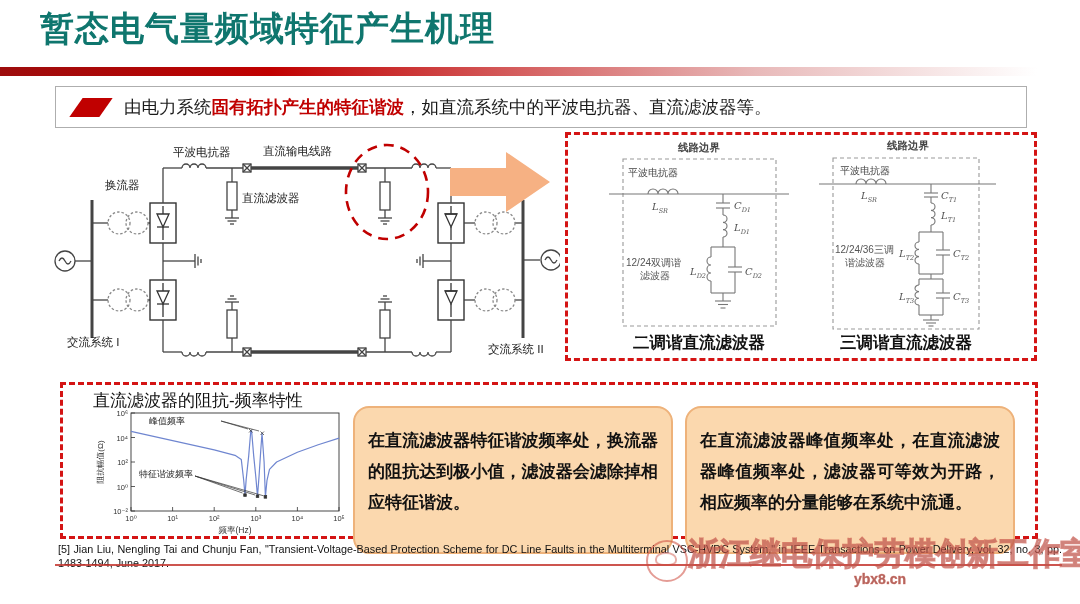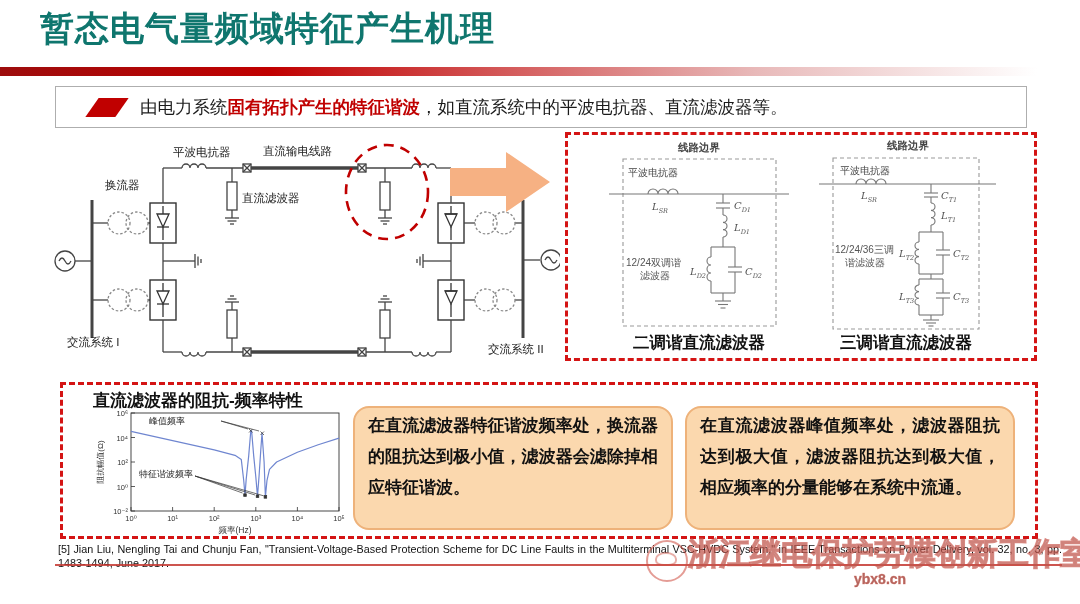--- a/index.html
+++ b/index.html
@@ -3,32 +3,32 @@
 <meta charset="utf-8">
 <style>
   html,body{margin:0;padding:0;background:#fff;}
   .slide{position:relative;width:1080px;height:604px;background:#fff;overflow:hidden;
          font-family:"Liberation Sans","DejaVu Sans",sans-serif;}
   .abs{position:absolute;}
   .page-title{left:40px;top:6px;font-size:34px;font-weight:800;color:#0f766e;letter-spacing:1px;}
   .title-bar{left:0;top:67px;width:1080px;height:9px;
              background:linear-gradient(to right,#9d0d0d 0%,#c00000 25%,#e8b9b9 70%,#ffffff 96%);}
   .intro-box{left:55px;top:86px;width:972px;height:42px;border:1px solid #aeaeae;
-             display:flex;align-items:center;padding-left:36px;box-sizing:border-box;background:#fff;}
+             display:flex;align-items:center;padding-left:20px;box-sizing:border-box;background:#fff;}
   .pg-icon{display:inline-block;width:30px;height:19px;background:#c00000;
            transform:skewX(-35deg);margin-right:18px;flex:0 0 auto;}
   .intro-text{font-size:17.5px;color:#1a1a1a;white-space:nowrap;}
   .intro-text .hl{color:#c00000;font-weight:bold;}
   .circuit-svg{left:45px;top:140px;}
   .arrow-svg{left:450px;top:149px;}
   .filters-box{left:565px;top:132px;width:472px;height:229px;border:3px dashed #d41414;box-sizing:border-box;}
   .bottom-box{left:60px;top:382px;width:978px;height:157px;border:3px dashed #d41414;box-sizing:border-box;}
-  .chart-title{left:30px;top:4px;font-size:17px;font-weight:bold;color:#111;}
-  .note{top:21px;height:124px;box-sizing:border-box;background:#fbd8ae;border:2px solid #eeb27a;
-        border-radius:16px;padding:3px 13px;font-size:17px;font-weight:bold;color:#111;
+  .chart-title{left:30px;top:4px;font-size:17px;font-weight:normal;color:#111;}
+  .note{top:21px;height:148px;box-sizing:border-box;background:#fbd8ae;border:2px solid #eeb27a;
+        border-radius:16px;padding:18px 13px;font-size:17px;font-weight:bold;color:#111;
         line-height:1.82;text-align:justify;}
   .note1{left:290px;width:320px;}
   .note2{left:622px;width:330px;}
   .refs{left:58px;top:542px;width:1004px;font-size:10.8px;line-height:1.3;color:#111;text-align:justify;}
   .refs p{margin:0 0 1px 0;}
   .red-line{left:55px;top:564px;width:1007px;height:2px;background:rgba(196,55,48,.85);z-index:5;}
   .watermark{left:630px;top:533px;width:440px;height:66px;z-index:6;pointer-events:none;text-align:right;}
   .wm-logo{position:absolute;left:16px;top:7px;width:38px;height:38px;border-radius:50%;
            border:2.5px solid rgba(205,75,62,.55);}
   .wm-logo:after{content:"";position:absolute;left:7px;top:10px;width:18px;height:10px;
@@ -367,21 +367,21 @@
         <rect x="163.2" y="90" width="2.6" height="2.6" fill="#333"></rect>
         <rect x="171.1" y="90.6" width="2.6" height="2.6" fill="#333"></rect>
       </g>
       <g fill="#222" font-size="9">
         <text x="92" y="19" text-anchor="end">峰值频率</text>
         <text x="100" y="72" text-anchor="end">特征谐波频率</text>
       </g>
     </svg>
 
     <div class="abs note note1">在直流滤波器特征谐波频率处，换流器的阻抗达到极小值，滤波器会滤除掉相应特征谐波。</div>
-    <div class="abs note note2">在直流滤波器峰值频率处，滤波器阻抗达到极大值，滤波器阻抗达到极大值，相应频率的分量能够在系统中流通。</div>
+    <div class="abs note note2">在直流滤波器峰值频率处，在直流滤波器峰值频率处，滤波器可等效为开路，相应频率的分量能够在系统中流通。</div>
   </div>
 
   <div class="abs refs">
     <p>[5] Jian Liu, Nengling Tai and Chunju Fan, "Transient-Voltage-Based Protection Scheme for DC Line Faults in the Multiterminal VSC-HVDC System," in IEEE Transactions on Power Delivery, vol. 32, no. 3, pp. 1483-1494, June 2017.</p>
   </div>
 
   <div class="abs red-line"></div>
 
   <div class="abs watermark">
     <div class="wm-logo"></div>

